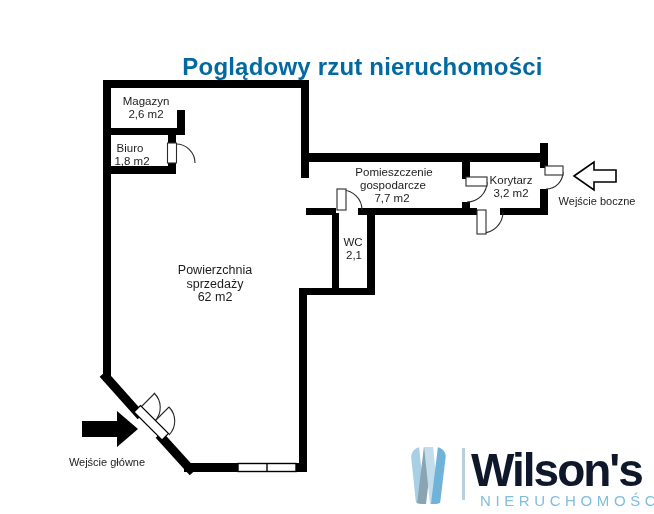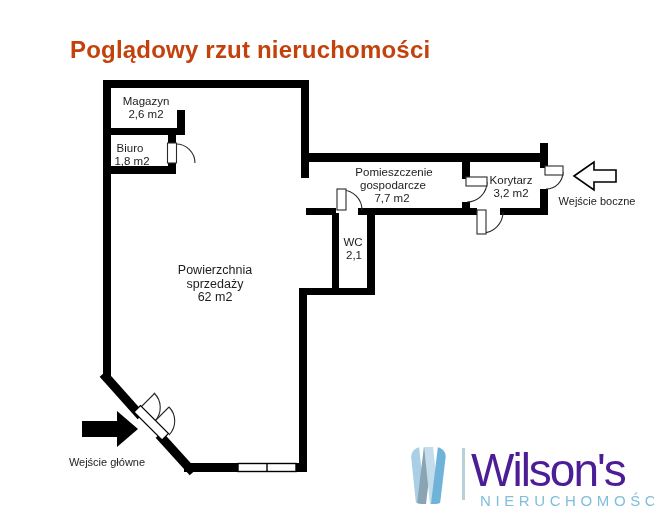--- a/index.html
+++ b/index.html
@@ -1,32 +1,32 @@
 <!DOCTYPE html>
 <html><head>
 <meta charset="utf-8">
 <style>
   html,body{margin:0;padding:0;background:#fff;}
   .stage{
     position:relative;width:654px;height:514px;background:#ffffff;
     font-family:"Liberation Sans", sans-serif;overflow:hidden;
   }
   .title{
-    position:absolute;left:70px;top:36px;width:585px;height:32px;
-    font-size:24px;font-weight:bold;color:#c2410c;
+    position:absolute;left:70px;top:53px;width:585px;height:32px;
+    text-align:center;font-size:24px;font-weight:bold;color:#0369a1;
     letter-spacing:0.2px;
   }
   svg.plan{position:absolute;left:0;top:0;}
   svg text{font-family:"Liberation Sans", sans-serif;fill:#1c1c1c;}
   .logo{position:absolute;left:410px;top:446px;width:244px;height:64px;}
   .logo .wicon{position:absolute;left:0;top:0;}
   .logo .divider{position:absolute;left:52px;top:2px;width:3px;height:52px;background:#b9cfdb;}
   .logo .brand{
     position:absolute;left:61px;top:-1px;font-size:46px;line-height:50px;
-    font-weight:normal;color:#4c1d95;letter-spacing:-2px;white-space:nowrap;
+    font-weight:bold;color:#0f172a;letter-spacing:-2px;white-space:nowrap;
   }
   .logo .subtitle{
     position:absolute;left:70px;top:46px;font-size:15px;letter-spacing:4.6px;
     color:#7fbedd;white-space:nowrap;
   }
 </style>
 </head>
 <body>
 
 <div class="stage">

